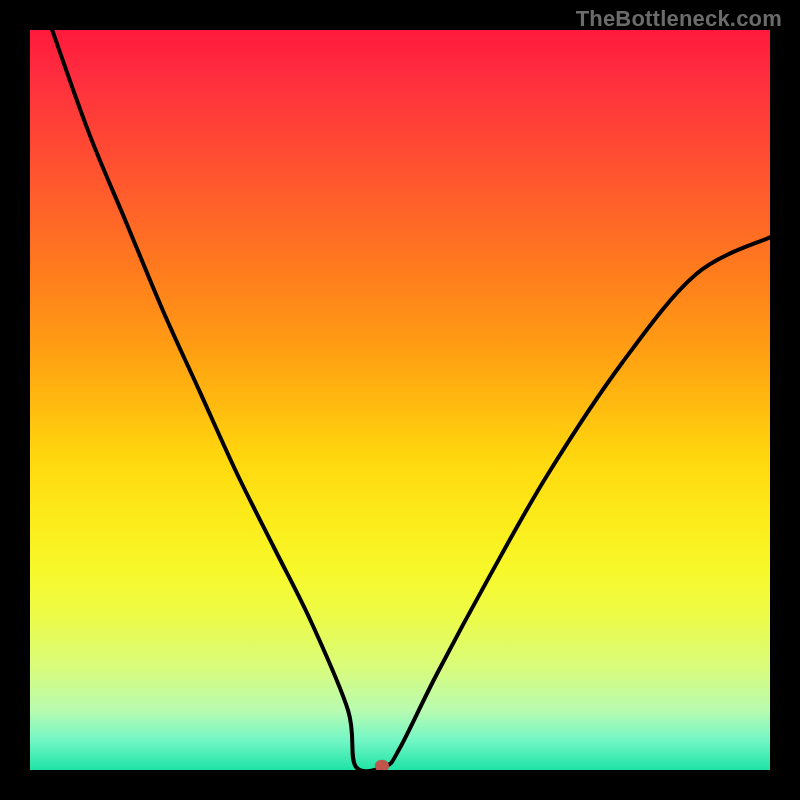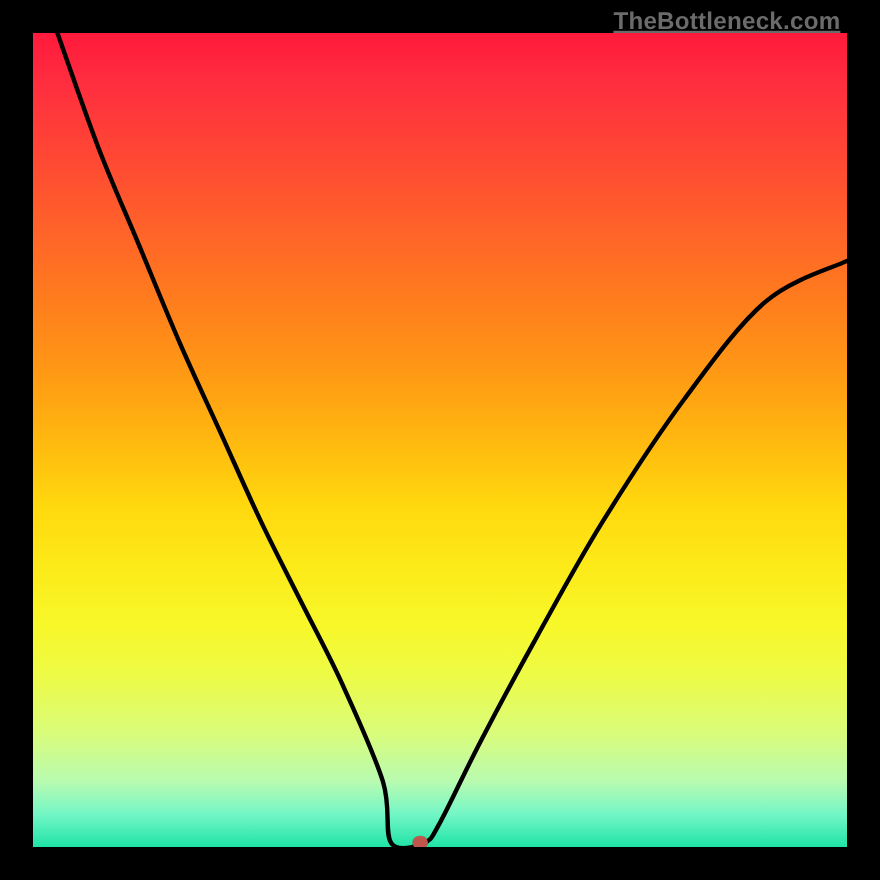--- a/index.html
+++ b/index.html
@@ -14,27 +14,26 @@
   .frame {
     position: absolute;
     top: 0;
     left: 0;
     width: 800px;
     height: 800px;
   }
   .watermark {
     position: absolute;
     top: 6px;
-    right: 36px;
+    right: 18px;
     font-size: 22px;
     font-weight: 600;
     color: #6b6b6b;
     letter-spacing: 0.2px;
     z-index: 10;
-    text-decoration: underline;
   }
   .plot-area {
     position: absolute;
     top: 30px;
     left: 30px;
     width: 740px;
     height: 740px;
     overflow: hidden;
   }
   .gradient {

